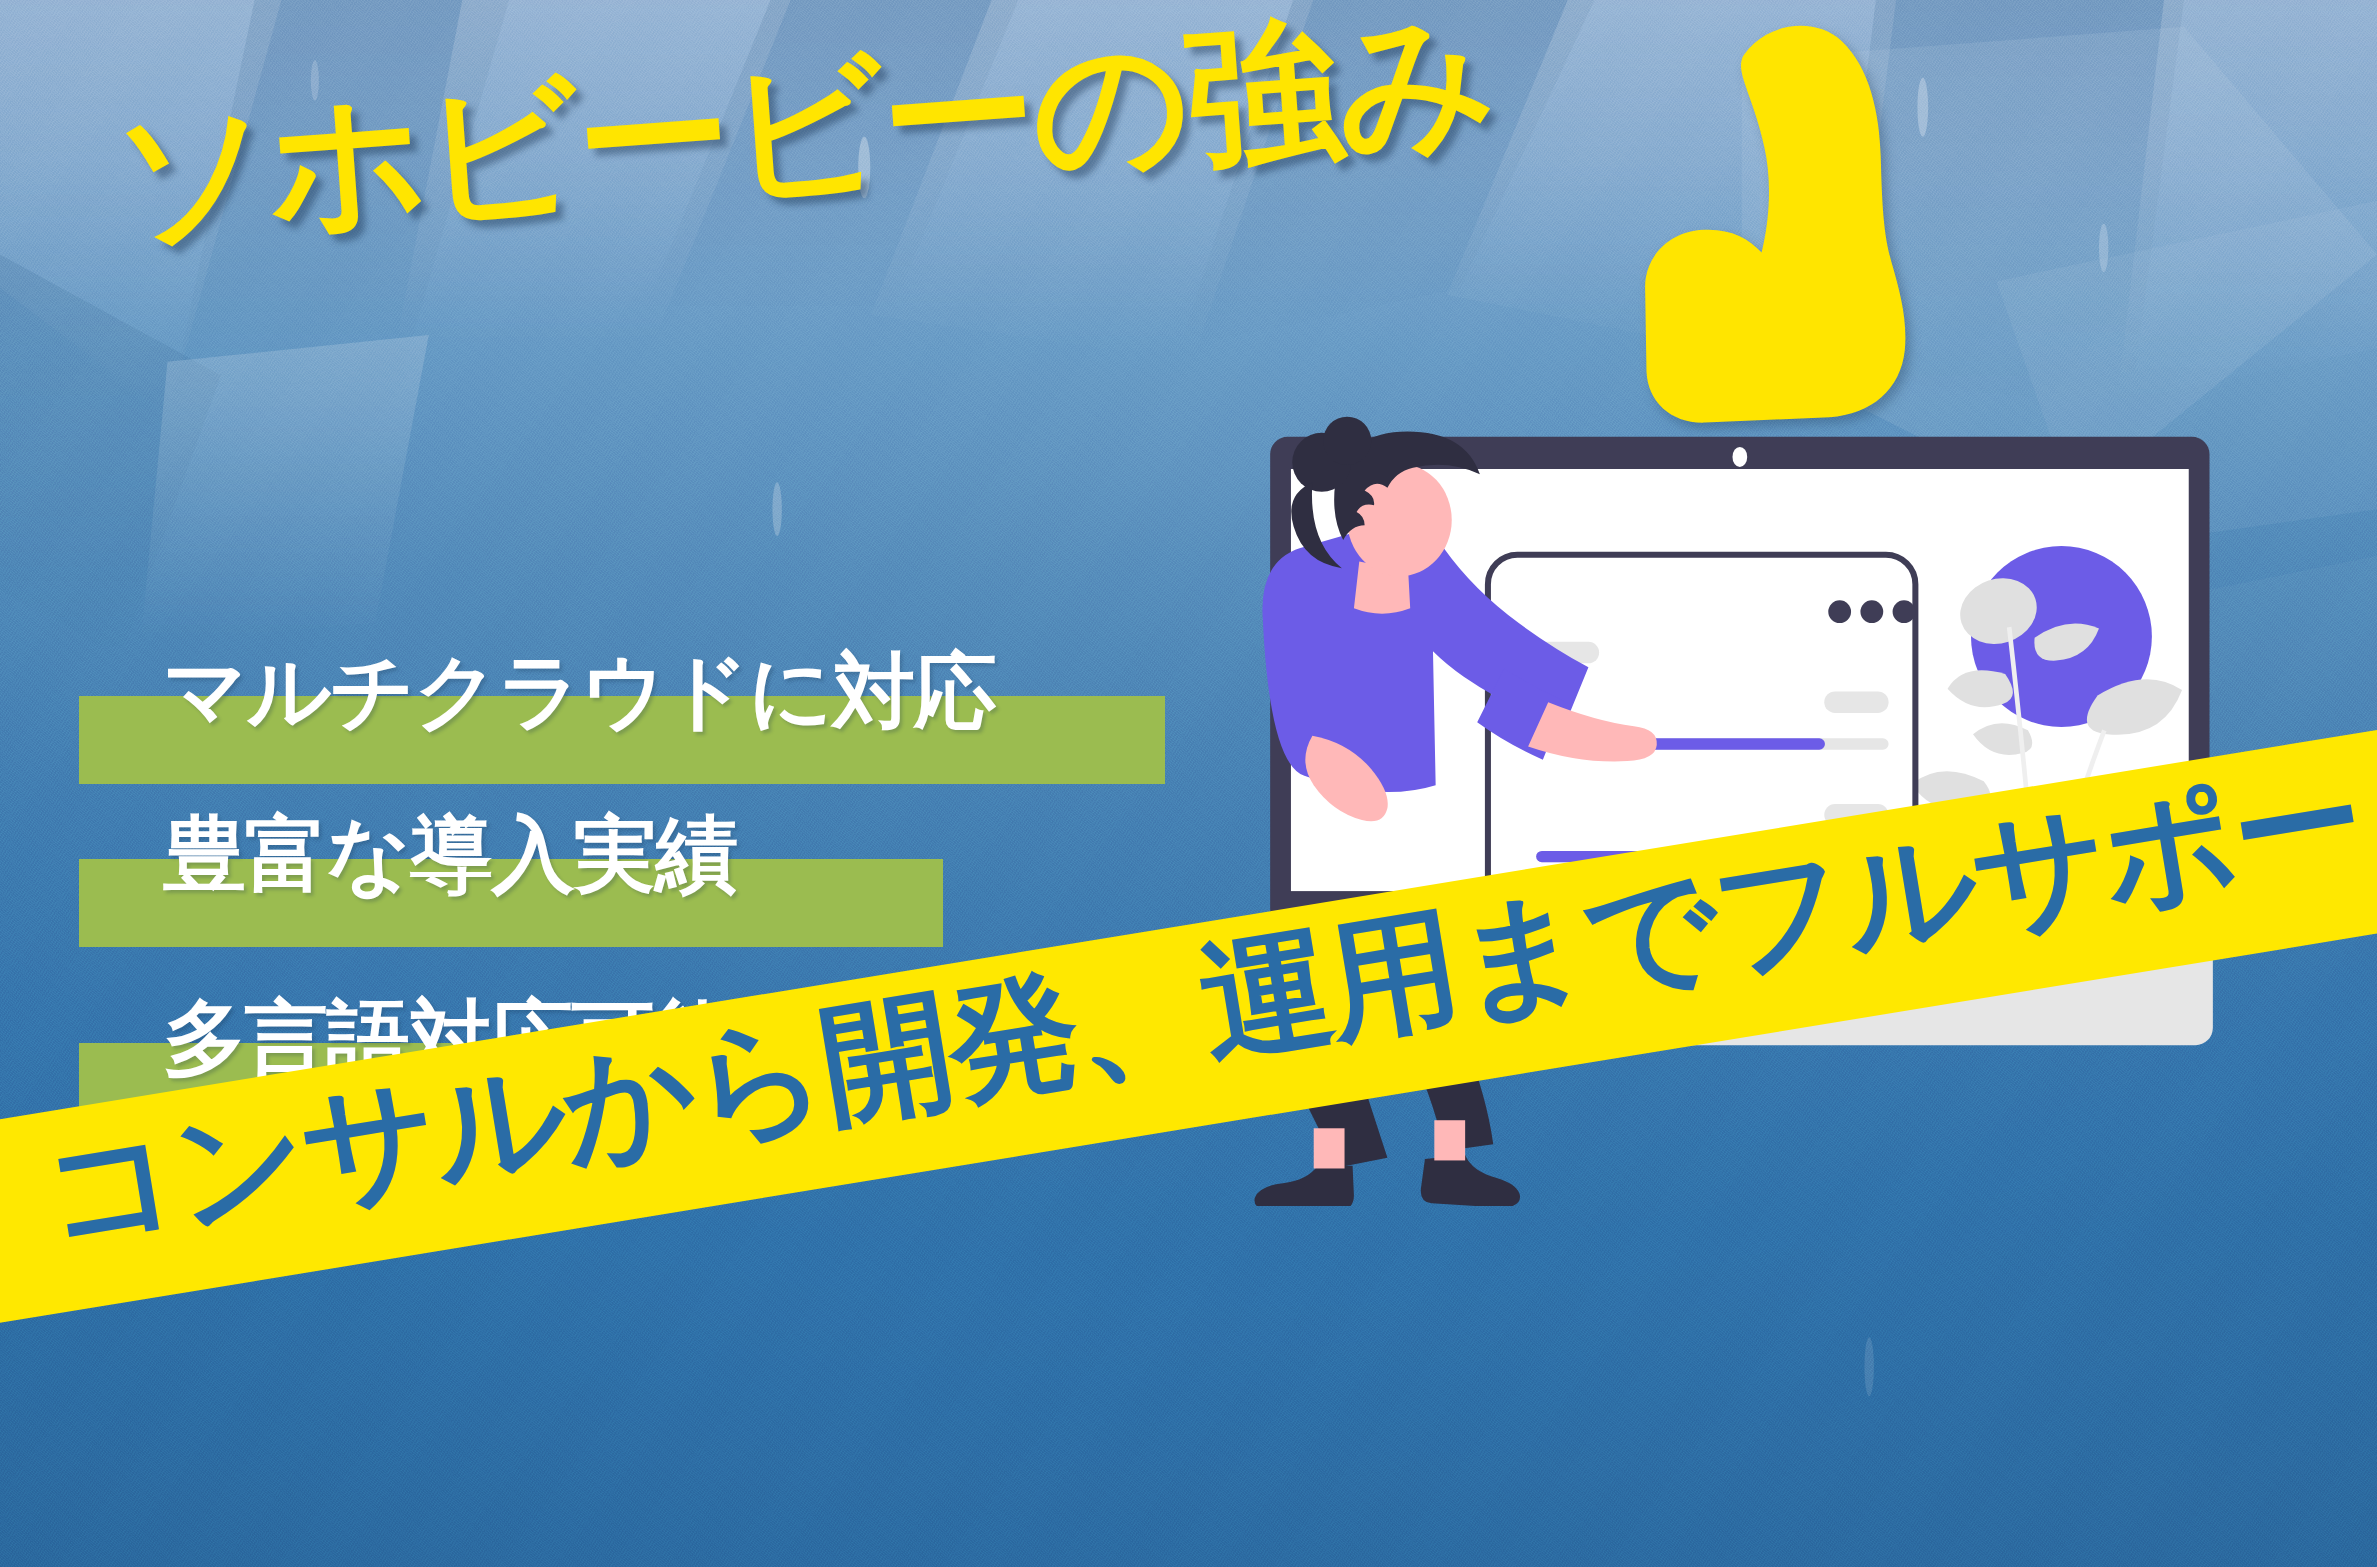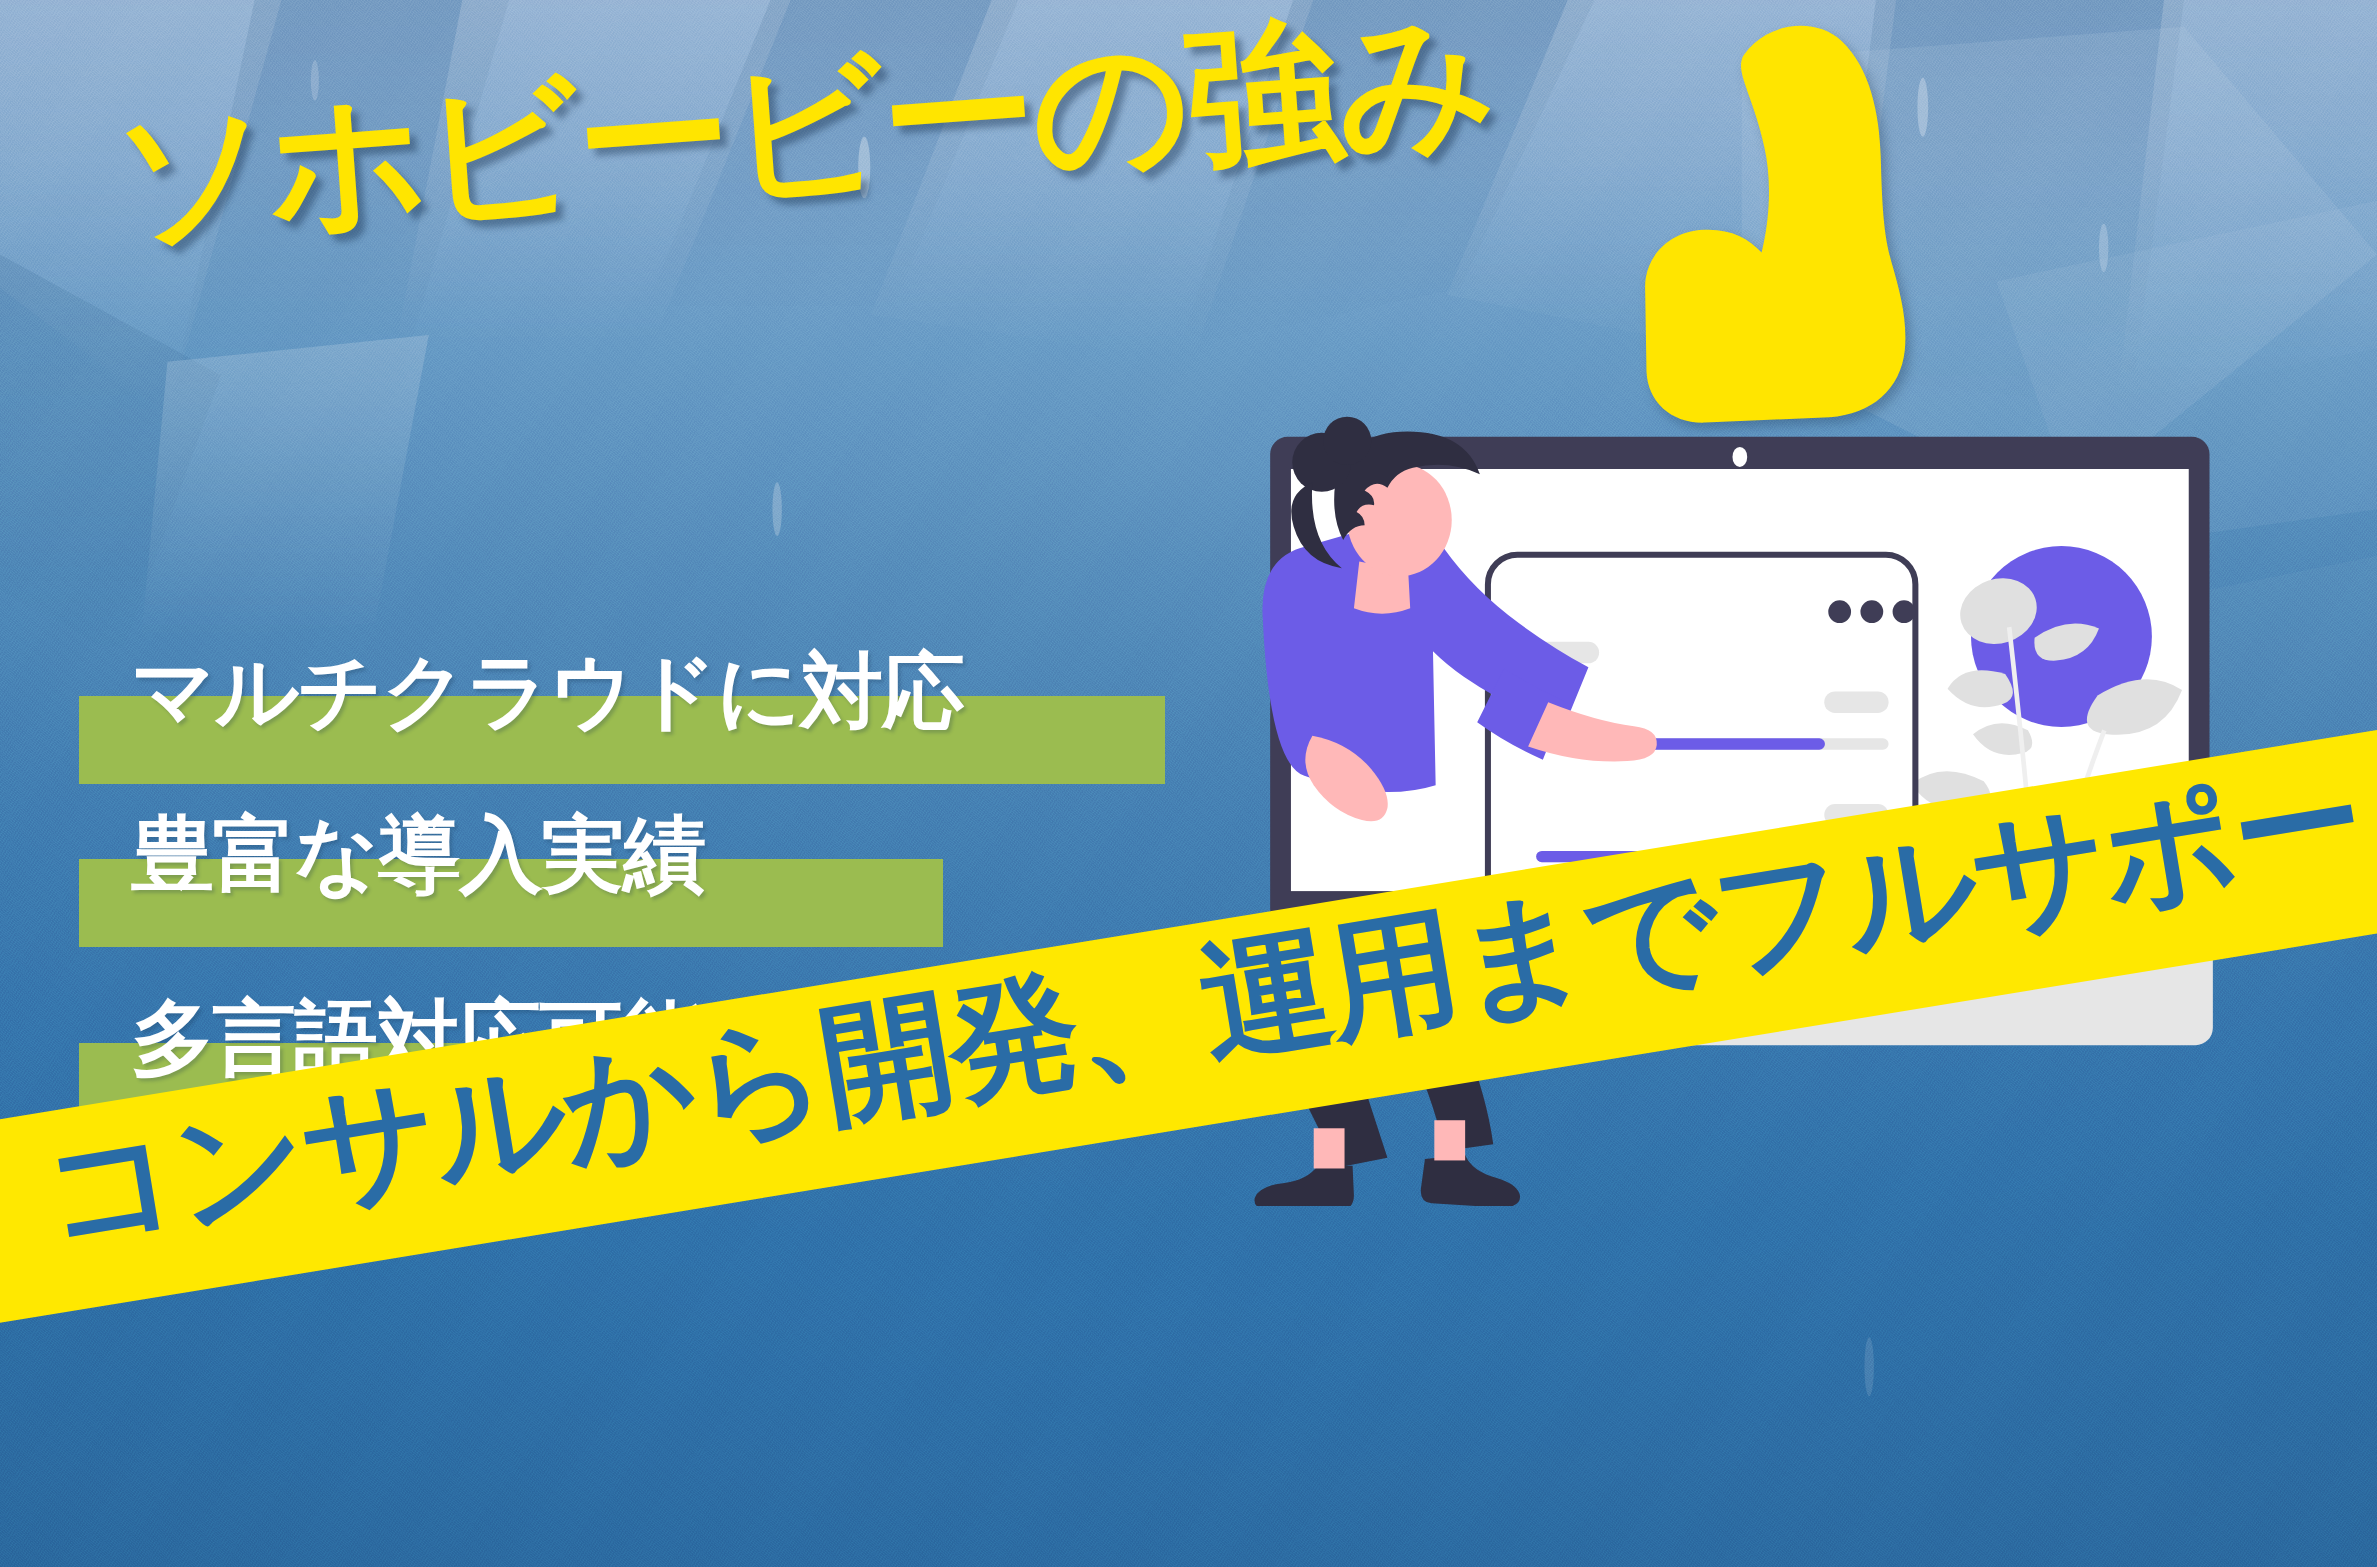--- a/index.html
+++ b/index.html
@@ -74,20 +74,21 @@
   }
   .feature .ftxt{
     position:absolute;
     color:#FFFFFF;
     font-weight:700;
     font-size:83px;
     letter-spacing:-1.3px;
     line-height:1;
     white-space:nowrap;
     text-shadow:2.7px 3.4px 3.4px rgba(20,45,75,.22);
+    margin-left:32px;
   }
   #feature-0{left:79px;top:696px;width:1086px;height:88px;}
   #feature-0 .ftxt{left:52px;top:-46px;}
   #feature-1{left:79px;top:859px;width:846px;height:88px;padding-left:18px;}
   #feature-1 .ftxt{left:52px;top:-46px;}
   #feature-2{left:79px;top:1043px;width:765px;height:88px;}
   #feature-2 .ftxt{left:52px;top:-46px;}
 
   
   #illo{position:absolute;left:1233px;top:402px;width:1145px;height:804px;}

